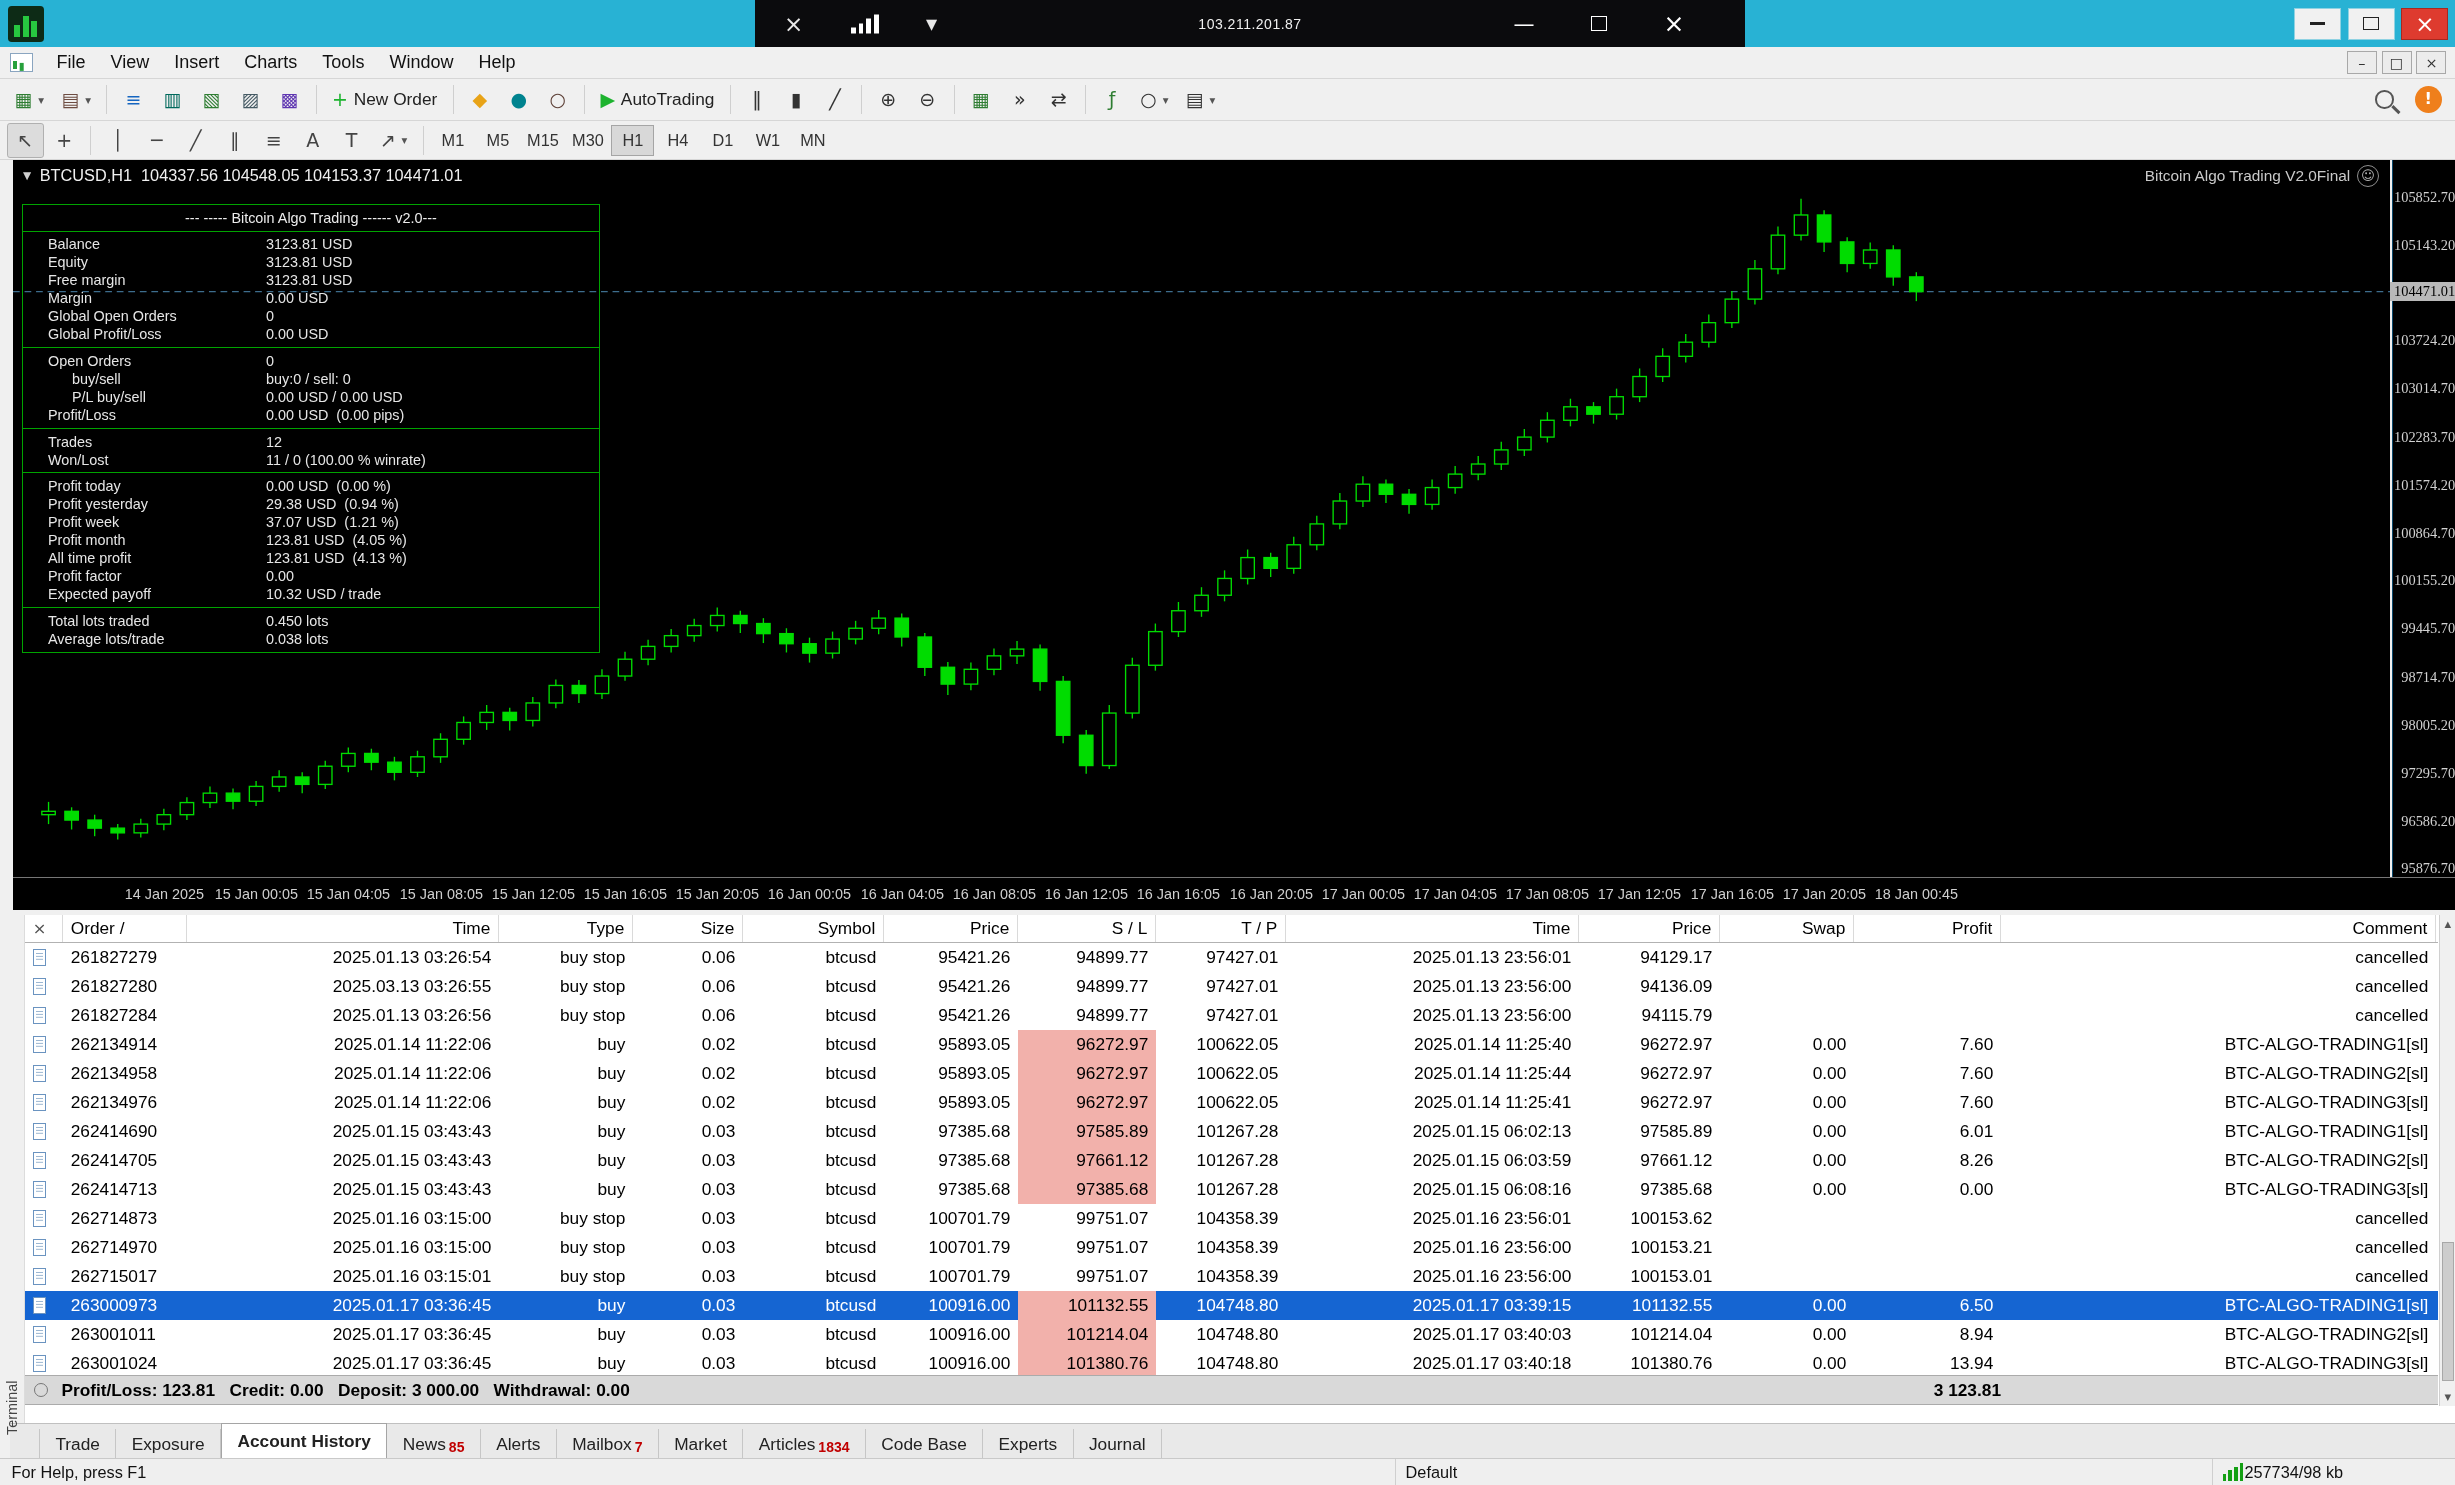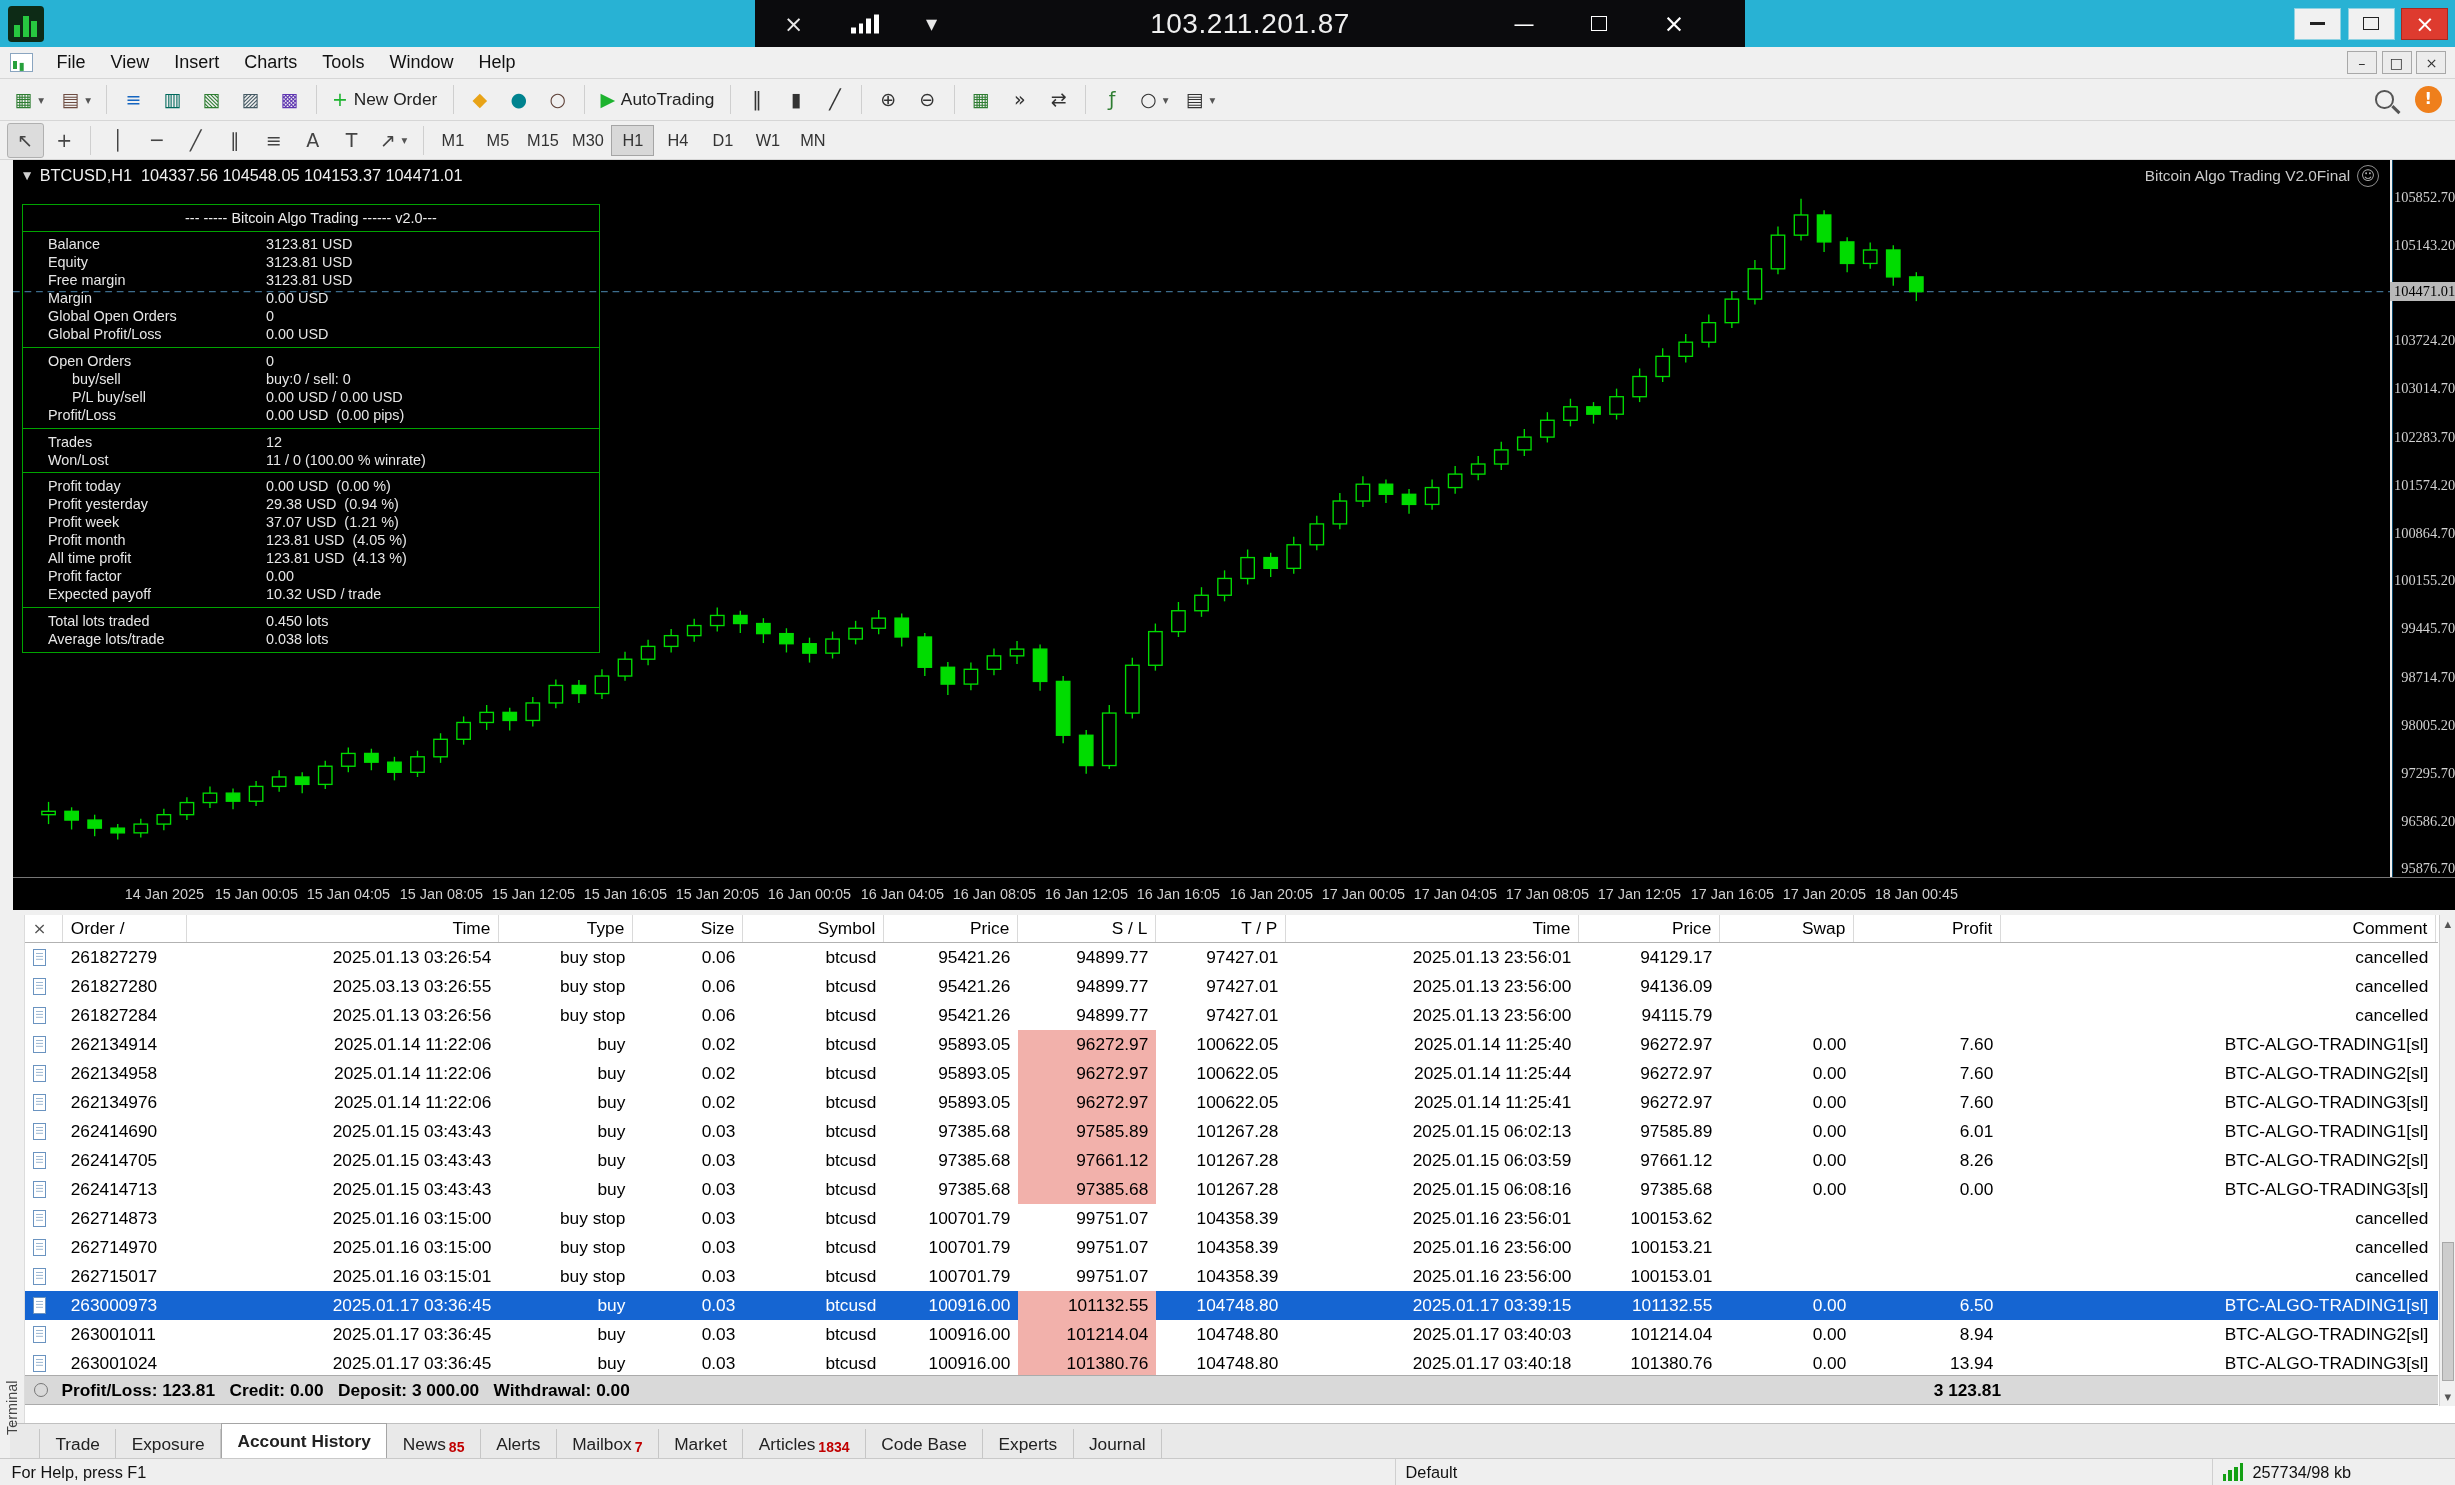--- a/index.html
+++ b/index.html
@@ -10,21 +10,21 @@
     display:flex;align-items:flex-end;justify-content:center;gap:2.9px;padding:4.8px 5.8px;box-sizing:border-box;}
   .mt4-logo i{display:block;background:#27c840;width:5.8px;}
   .mt4-logo i:nth-child(1){height:12.5px}.mt4-logo i:nth-child(2){height:21px}.mt4-logo i:nth-child(3){height:16.3px}
   .rdp{position:absolute;left:755px;top:0;width:990px;height:47px;background:#0b0b0d;color:#efefef;}
   .rdp-ic{position:absolute;top:50%;transform:translateY(-50%);font-size:19px;color:#e8e8e8;font-family:"DejaVu Sans",sans-serif;}
   .rdp-x{left:29px;font-size:23px;}
   .sigbars{position:absolute;left:96px;top:50%;transform:translateY(-50%);display:flex;align-items:flex-end;gap:2.9px;height:19px;}
   .sigbars i{display:block;width:4.8px;background:#fff;}
   .sigbars i:nth-child(1){height:5.8px}.sigbars i:nth-child(2){height:9.6px}.sigbars i:nth-child(3){height:14.4px}.sigbars i:nth-child(4){height:19px}
   .rdp-chev{left:171px;font-size:14.4px;}
-  .rdp-ip{position:absolute;left:50%;top:50%;transform:translate(-50%,-50%);font-size:28px;letter-spacing:0.5px;}
+  .rdp-ip{position:absolute;left:50%;top:50%;transform:translate(-50%,-50%);font-size:14px;letter-spacing:0.5px;}
   .rdp-btn{position:absolute;top:0;height:47px;width:58px;display:flex;align-items:center;justify-content:center;
     font-size:21px;color:#fff;font-family:"DejaVu Sans",sans-serif;}
   .rdp-min{right:192px}.rdp-rest{right:117px}.rdp-close{right:42px;font-size:25px}
   .rest-box{width:14.4px;height:12.5px;border:1.9px solid #fff;}
   .win-controls{position:absolute;right:7.7px;top:7.7px;display:flex;gap:6.7px;}
   .wbtn{width:47px;height:32px;display:flex;align-items:center;justify-content:center;border:1px solid #8fd2e2;background:#f1f1f1;box-sizing:border-box;}
   .wbtn .dash{width:14.4px;height:2.9px;background:#222;}
   .wbtn .maxbox{width:14.4px;height:11.5px;border:1.9px solid #222;}
   .wbtn.close{background:#de3b2f;border-color:#a8281f;color:#fff;font-size:23px;font-family:"DejaVu Sans",sans-serif;}
   
@@ -106,21 +106,21 @@
   .tab{height:30px;display:flex;align-items:center;padding:0 15.4px;color:#222;border-right:1px solid #c6c6c6;}
   .tab:first-child{border-left:1px solid #c6c6c6;}
   .tab.active{background:#fff;border:1px solid #a5a5a5;border-bottom:none;font-weight:bold;height:35px;}
   .badge{color:#c00000;font-size:14px;margin-left:2.9px;align-self:flex-end;margin-bottom:3.8px;font-weight:bold;}
   .term-side-label{position:absolute;left:1.9px;top:1353px;width:19px;height:110px;writing-mode:vertical-rl;transform:rotate(180deg);
     font-size:14.4px;color:#444;display:flex;align-items:center;justify-content:center;}
   .statusbar{position:absolute;top:1458px;left:0;width:2456px;height:27px;background:#efefef;border-top:1px solid #c9c9c9;
     display:flex;align-items:center;font-size:16.3px;color:#111;box-sizing:border-box;}
   .st-help{padding-left:11.5px;width:1395px;box-sizing:border-box;}
   .st-profile{width:817px;height:100%;display:flex;align-items:center;padding-left:9.6px;border-left:1px solid #cfcfcf;box-sizing:border-box;}
-  .st-conn{flex:1;height:100%;display:flex;align-items:center;gap:9px;padding-left:9.6px;border-left:1px solid #cfcfcf;box-sizing:border-box;}
+  .st-conn{flex:1;height:100%;display:flex;align-items:center;gap:1px;padding-left:9.6px;border-left:1px solid #cfcfcf;box-sizing:border-box;}
   .connbars{display:flex;align-items:flex-end;gap:1.9px;height:18px;}
   .connbars i{display:block;width:3.8px;background:#14a014;}
   .connbars i:nth-child(1){height:6.7px}.connbars i:nth-child(2){height:10.6px}
   .connbars i:nth-child(3){height:14.4px}.connbars i:nth-child(4){height:18px}
 </style>
 </head>
 <body>
 
 <div class="topbar">
   <div class="mt4-logo">

